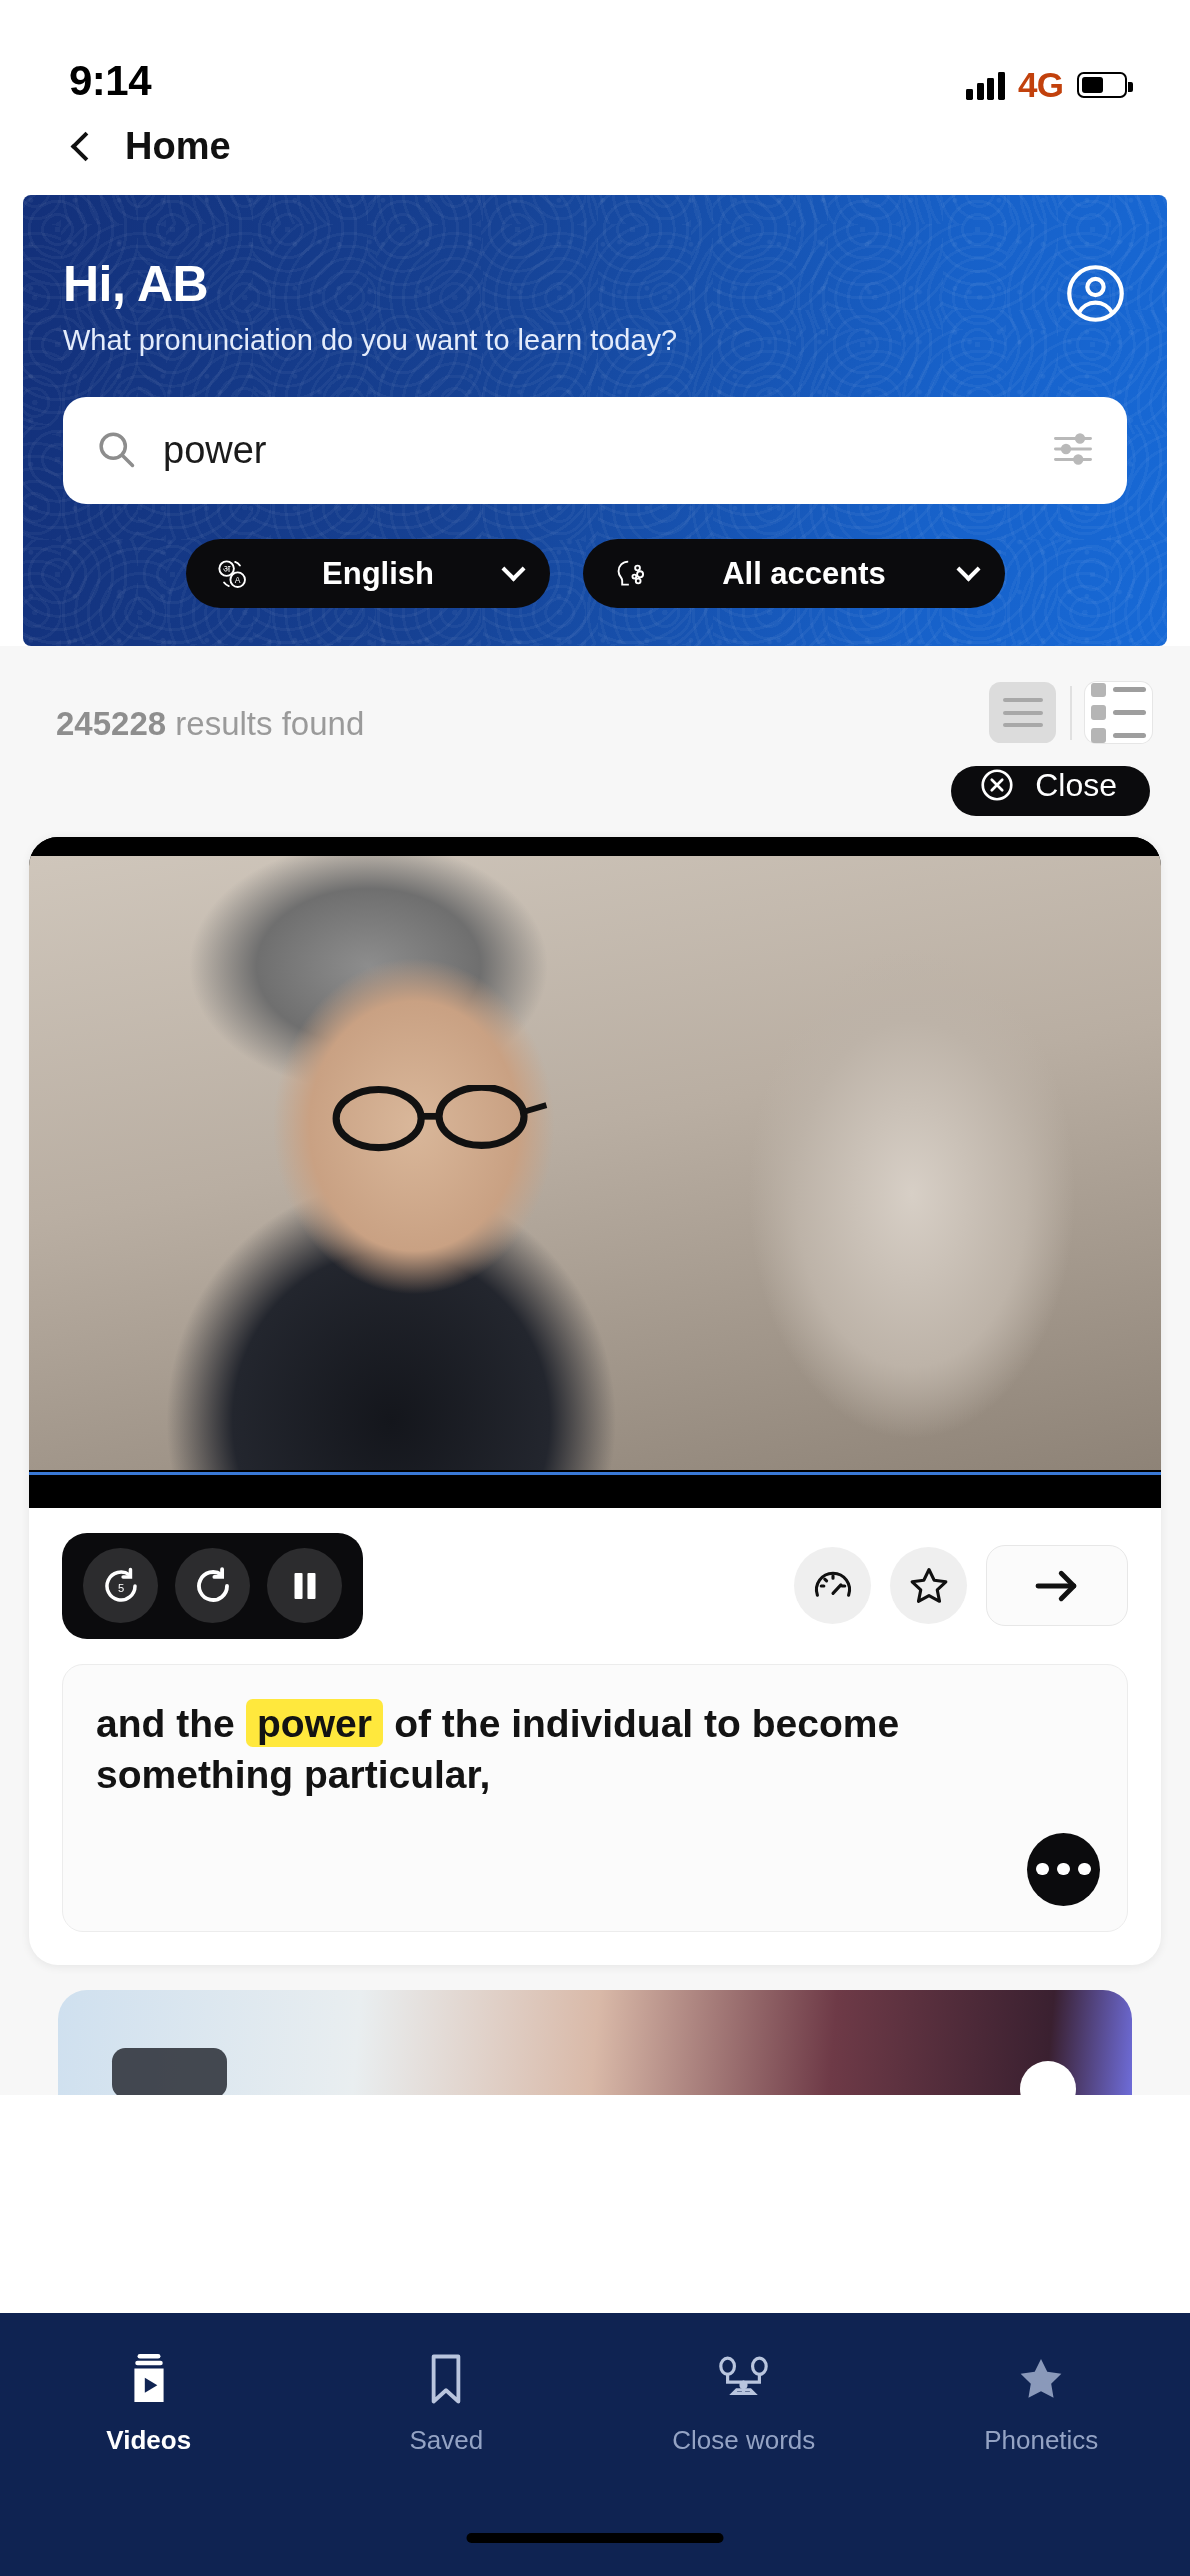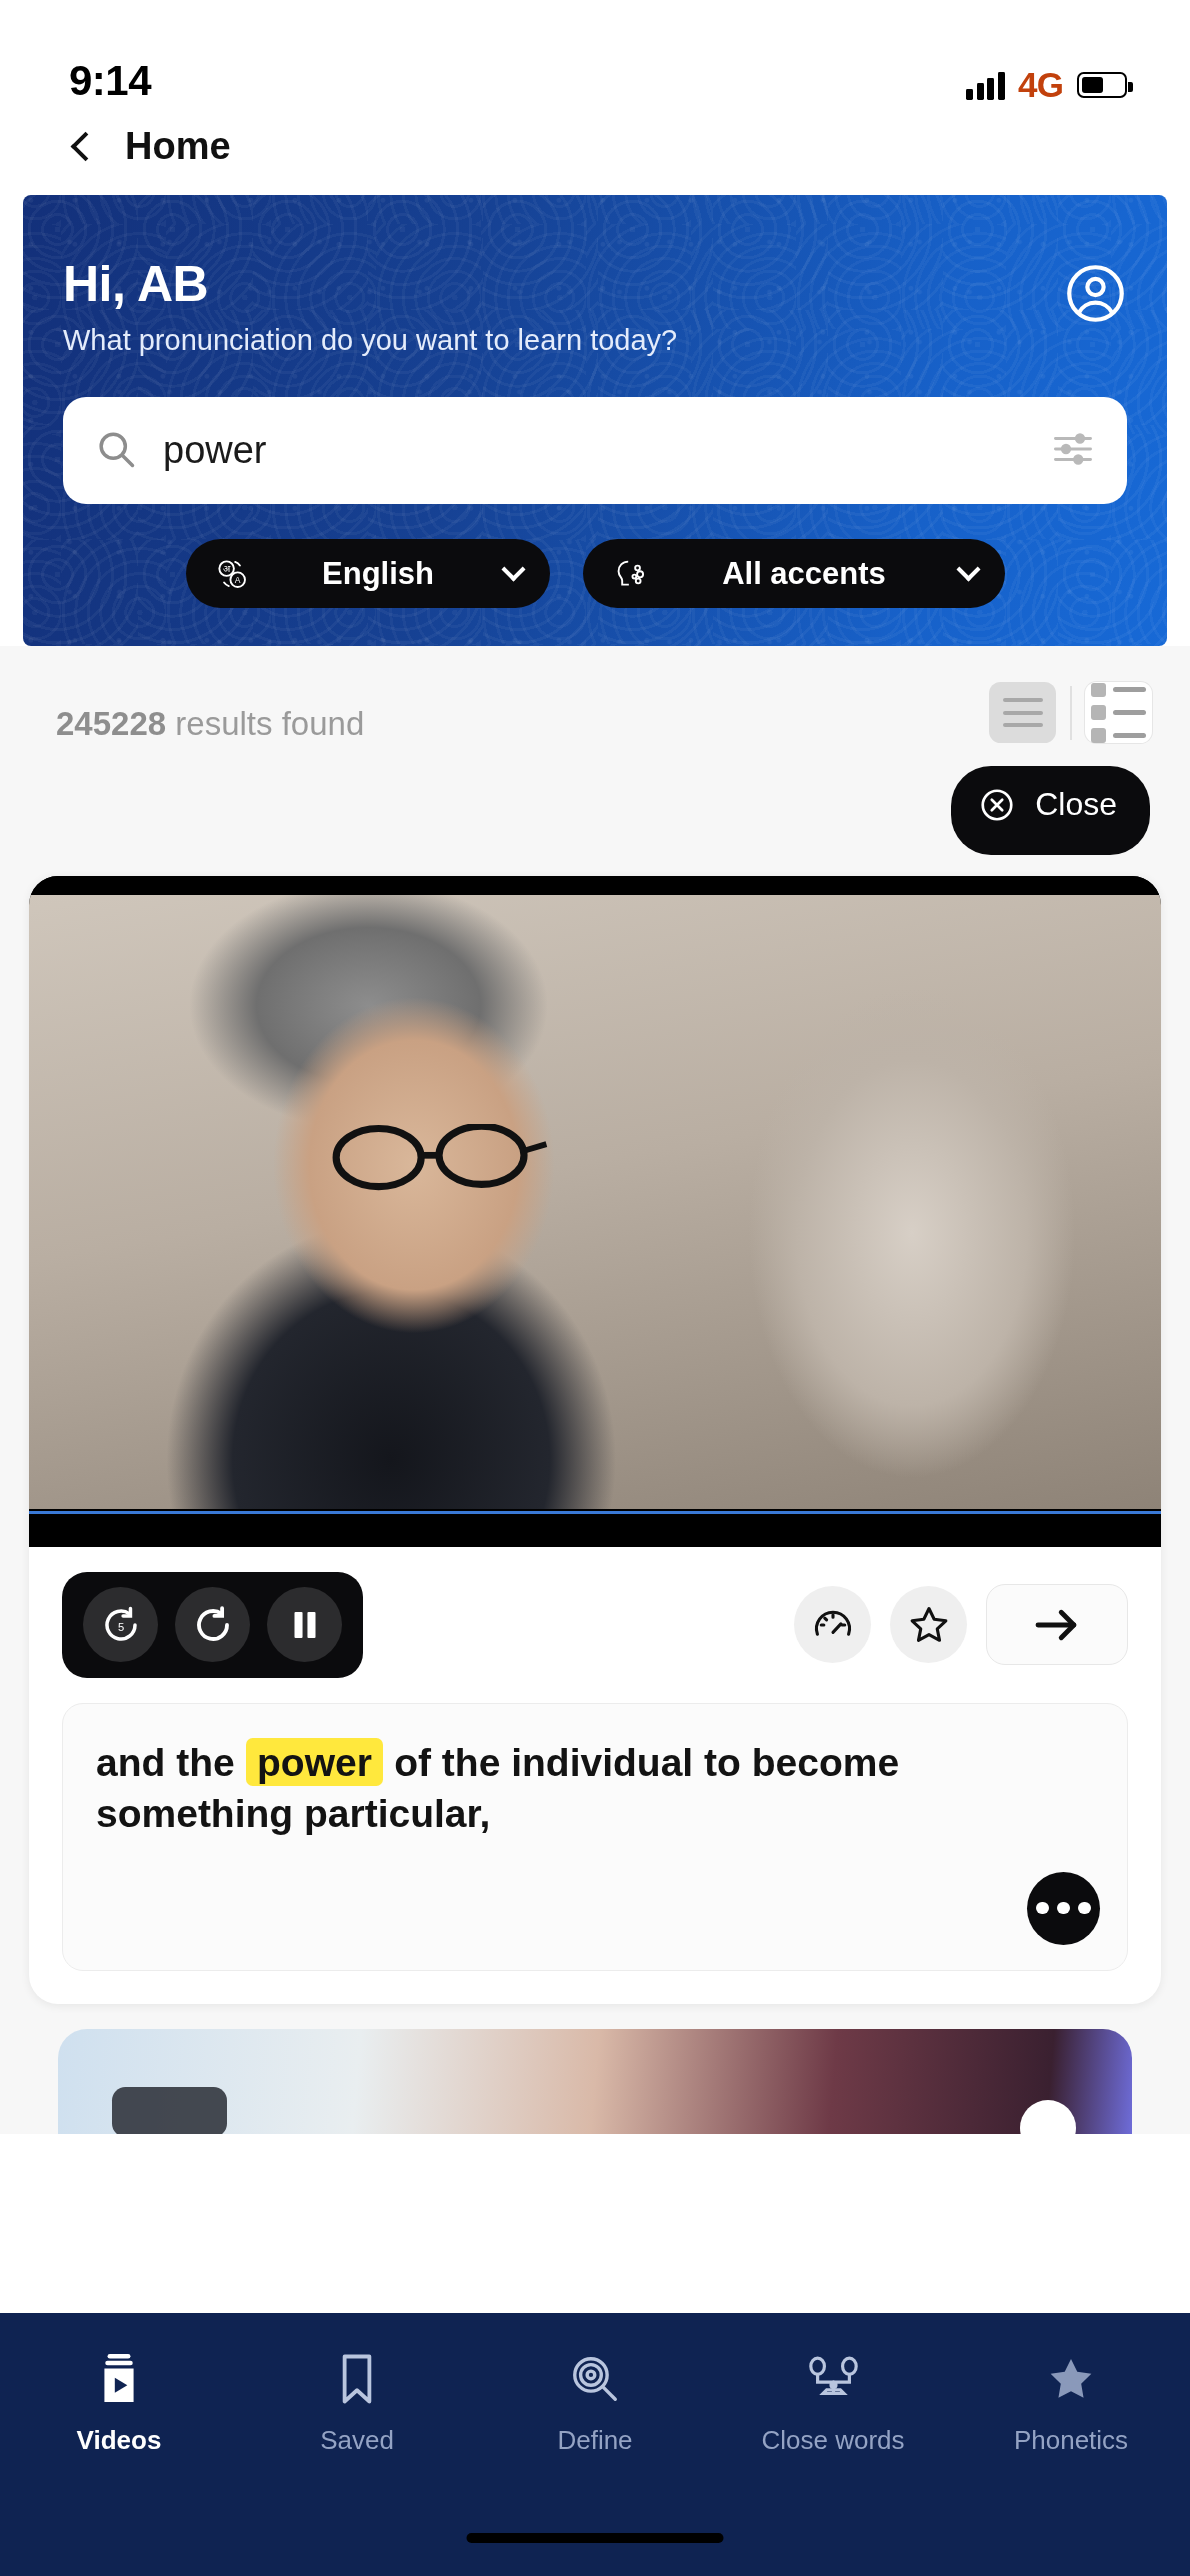--- a/index.html
+++ b/index.html
@@ -94,21 +94,21 @@
   .tg.sel{ background:#dcdcdc; }
   .tg.unsel{ background:#fff; box-shadow:0 0 0 1px #e6e6e6; }
   .tg.sel i{ width:40px; height:3.8px; background:#a8a8a8; border-radius:2.9px; display:block; }
   .tg-row{ display:flex; align-items:center; gap:6.7px; }
   .tg-row b{ width:14.4px; height:14.4px; background:#b5b5b5; border-radius:2.9px; display:block; }
   .tg-row i{ width:33px; height:4.8px; background:#9e9e9e; border-radius:2.9px; display:block; }
   .tg-divider{ width:1.9px; height:54px; background:#e0e0e0; margin:0 5.8px; }
 
   .close-row{ background:#f7f7f7; display:flex; justify-content:flex-end; padding:23px 40px 21px 0; }
   .close-btn{
-    background:#0b0b0d; color:#fff; border-radius:40px; height:89px;
+    background:#0b0b0d; color:#fff; border-radius:40px; height:50px;
     display:flex; align-items:center; gap:19px; padding:0 33px 12px 27px;
   }
   .close-btn span{ font-size:32px; font-weight:400; }
 
   
   .stage{ background:#f7f7f7; padding:0 29px; position:relative; }
   .card{
     background:#fff; border-radius:29px; overflow:hidden;
     box-shadow:0 1.9px 9.6px rgba(0,0,0,.07);
   }
@@ -417,31 +417,20 @@
 
   <div class="tab">
     <div class="tab-ic">
       <svg width="42" height="54" viewBox="0 0 18 24" fill="none" stroke="#b9c5de" stroke-width="1.7" stroke-linejoin="round">
         <path d="M3.5 2h11v20l-5.5-5-5.5 5z"></path>
       </svg>
     </div>
     <div class="tab-label">Saved</div>
   </div>
 
-  <div class="tab">
-    <div class="tab-ic">
-      <svg width="54" height="54" viewBox="0 0 24 24" fill="none" stroke="#b9c5de" stroke-width="1.5" stroke-linecap="round">
-        <circle cx="10.2" cy="10.2" r="7.2"></circle>
-          <circle cx="10.2" cy="10.2" r="4.6"></circle>
-        <circle cx="10.2" cy="10.2" r="1.7"></circle>
-          <path d="M15.4 15.4L21 21"></path>
-      </svg>
-    </div>
-    <div class="tab-label">Define</div>
-  </div>
 
   <div class="tab">
     <div class="tab-ic">
       <svg width="59" height="50" viewBox="0 0 26 22" fill="none" stroke="#b9c5de" stroke-width="1.4" stroke-linecap="round">
         <ellipse cx="6" cy="5.4" rx="3" ry="3.6"></ellipse>
           <ellipse cx="20" cy="5.4" rx="3" ry="3.6"></ellipse>
         <path d="M6 9v3.4h14V9"></path>
           <path d="M13 12.4v4.2"></path>
         <path d="M8.4 17.4h9.2l-1.6-1.6H10z"></path>
         <circle cx="13" cy="13.6" r="1.1"></circle>

